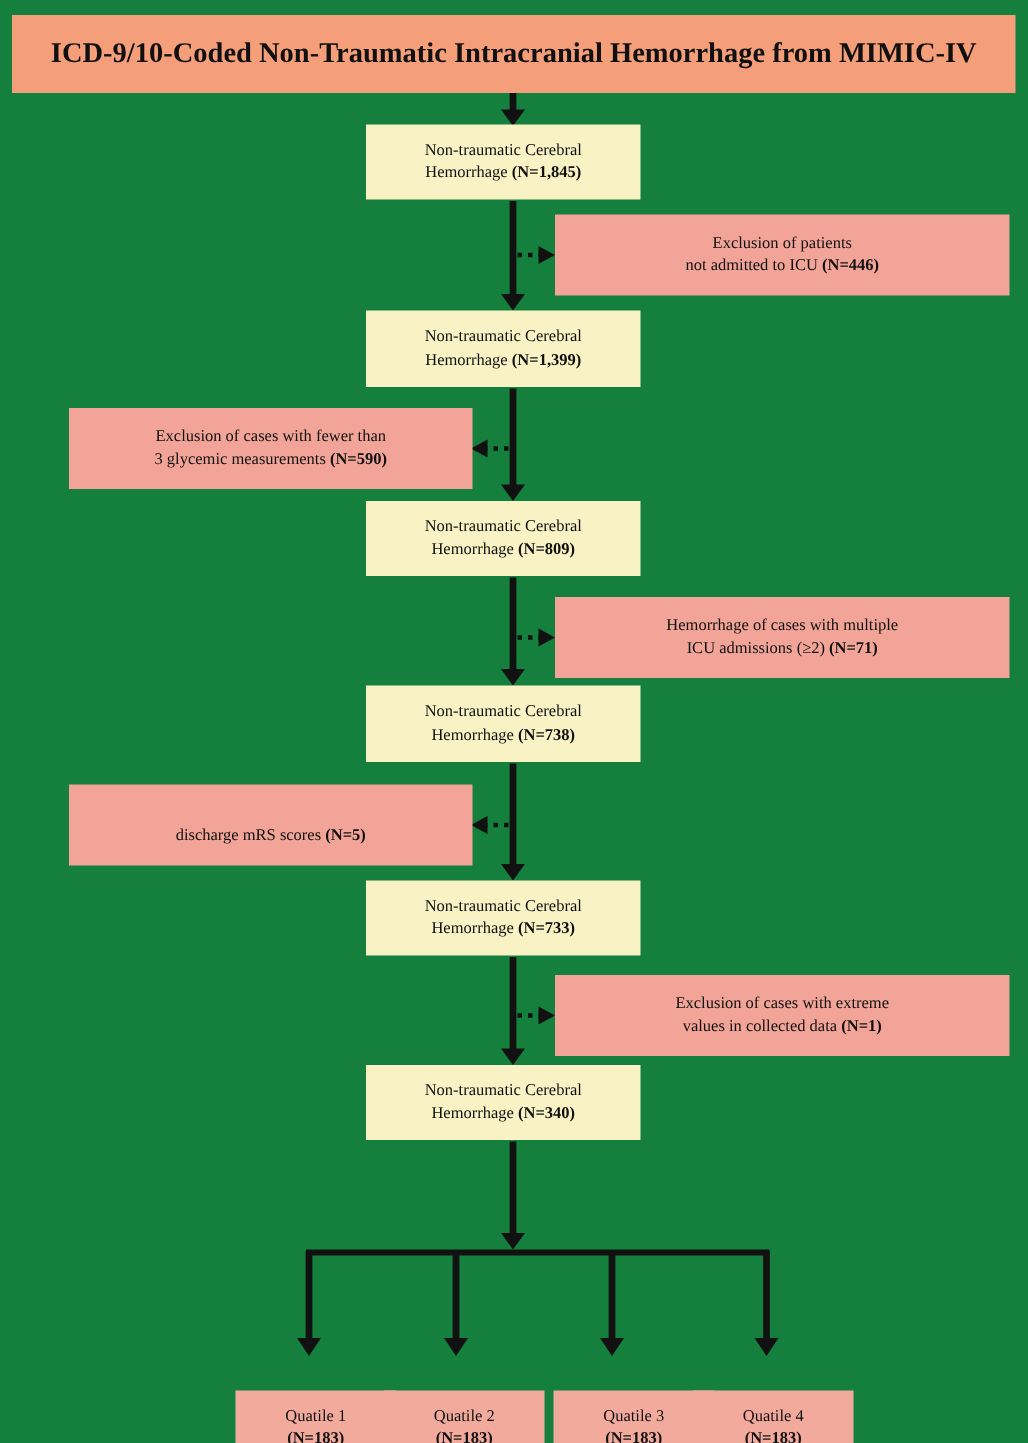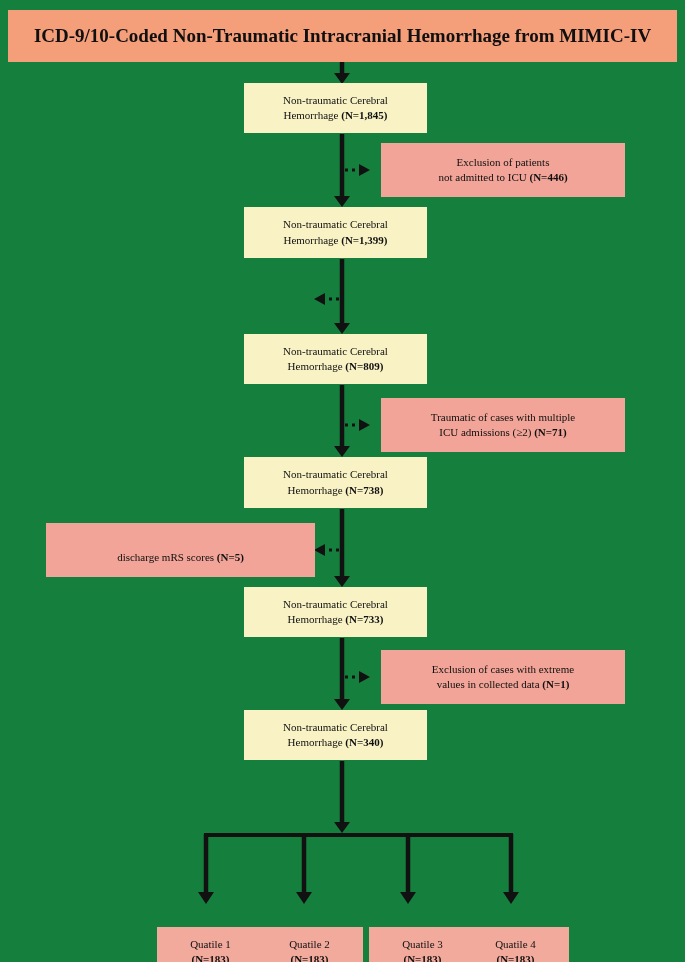--- a/index.html
+++ b/index.html
@@ -26,21 +26,21 @@
     text-align:center;line-height:1.38;font-size:11px;
   }
   .title-bar{
     left:8px;top:10px;width:669px;height:52px;
     background:var(--title-bg);
     font-weight:bold;font-size:19px;
   }
   .ybox{left:244px;width:183px;height:50px;background:var(--node-bg);}
   .y1{top:83px;}.y2{top:207px;height:51px;}.y3{top:334px;}
   .y4{top:457px;height:51px;}.y5{top:587px;}.y6{top:710px;}
-  .rexcl{left:370px;width:244px;height:54px;background:var(--exclusion-bg);margin-left:11px;}
+  .rexcl{left:370px;width:303px;height:54px;background:var(--exclusion-bg);}
   .r1{top:143px;}.r2{top:398px;}.r3{top:650px;}
   .lexcl{left:46px;width:269px;height:54px;background:var(--exclusion-bg);}
   .l1{top:272px;}.l2{top:523px;}
   .qbox{top:927px;width:107px;height:50px;background:var(--quartile-bg);}
   .q1{left:157px;}.q2{left:256px;}.q3{left:359px;margin-left:10px;}.q4{left:462px;}
   .b{font-weight:bold;}
 </style>
 </head>
 <body>
 
@@ -141,23 +141,30 @@
     </div>
   </div>
 
   <div class="box rexcl r1">
     <div>
       <span>Exclusion of patients</span><br>
       <span>not admitted to ICU</span>
       <span class="b">(N=446)</span>
     </div>
   </div>
+  <div class="box lexcl l1">
+    <div>
+      <span>Exclusion of cases with fewer than</span><br>
+      <span>3 glycemic measurements</span>
+      <span class="b">(N=590)</span>
+    </div>
+  </div>
   <div class="box rexcl r2">
     <div>
-      <span>Traumatic of cases with multiple</span><br>
+      <span>Hemorrhage of cases with multiple</span><br>
       <span>ICU admissions (≥2)</span>
       <span class="b">(N=71)</span>
     </div>
   </div>
   <div class="box lexcl l2">
     <div>
       <br>
       <span>discharge mRS scores</span>
       <span class="b">(N=5)</span>
     </div>

